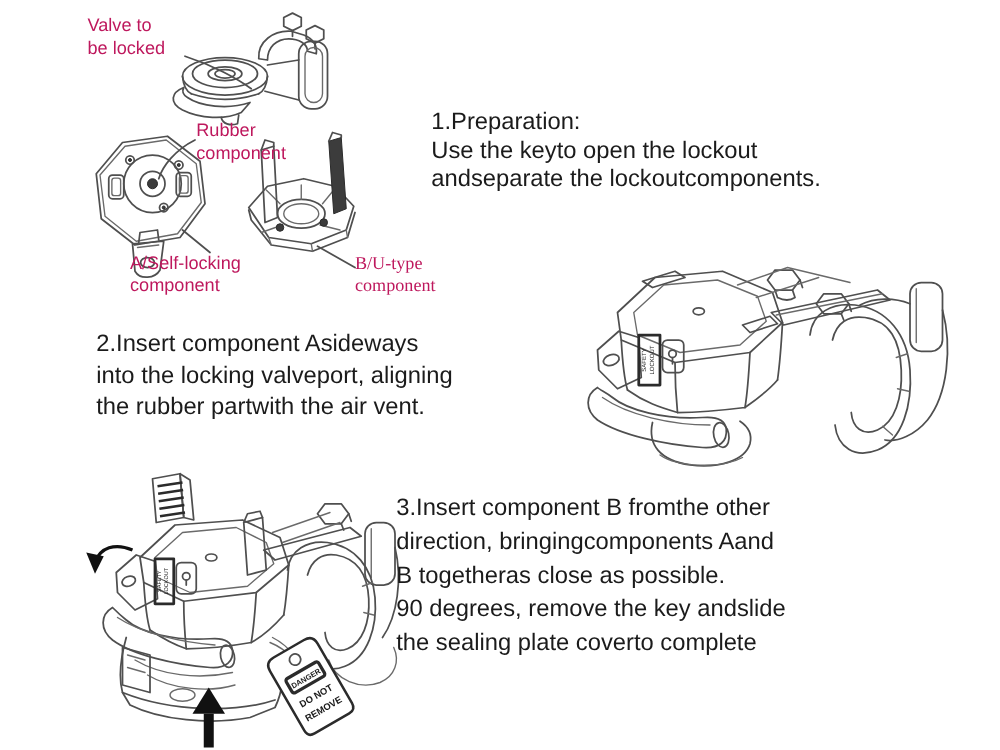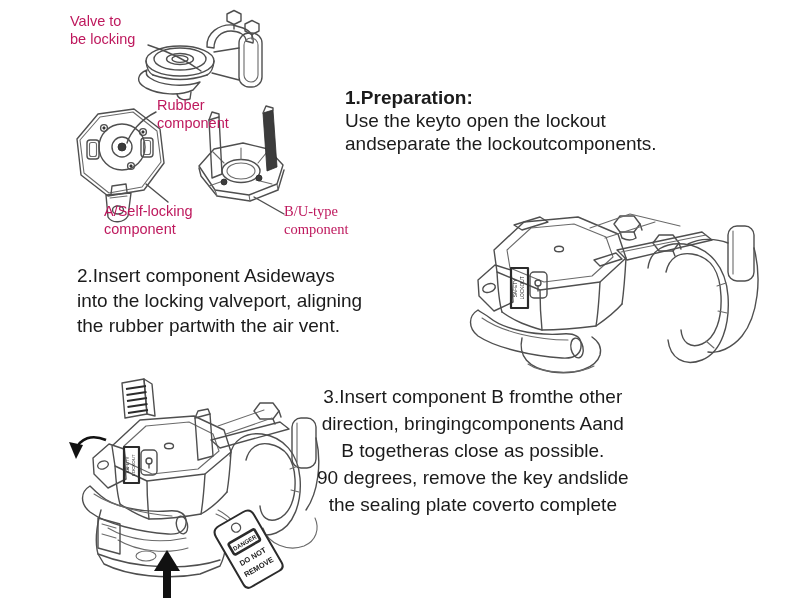--- a/index.html
+++ b/index.html
@@ -4,23 +4,23 @@
 <style>
   html,body{margin:0;padding:0;background:#fff;}
   #stage{
     position:relative;width:800px;height:600px;background:#ffffff;overflow:hidden;
     font-family:"Liberation Sans","DejaVu Sans",sans-serif;color:#1b1b1b;
   }
   #art{position:absolute;left:0;top:0;}
   .lbl{position:absolute;font-size:14.5px;line-height:17.5px;color:#be185d;white-space:nowrap;}
   .step{position:absolute;font-size:19px;color:#1b1b1b;white-space:nowrap;}
   #step1{left:345px;top:86px;line-height:23px;}
-  #step1 .ttl{font-weight:bold;}
+  #step1 .ttl{font-weight:normal;}
   #step2{left:77px;top:263px;line-height:25px;}
-  #step3{left:317px;top:383px;line-height:27px;text-align:center;}
+  #step3{left:317px;top:393px;line-height:27px;}
   .ln{fill:none;stroke:#4f4f4f;stroke-width:1.4;stroke-linejoin:round;stroke-linecap:round;}
   .lt{fill:none;stroke:#6a6a6a;stroke-width:1.1;stroke-linejoin:round;stroke-linecap:round;}
   .dk{fill:none;stroke:#2b2b2b;stroke-width:2.2;stroke-linejoin:round;}
   .fd{fill:#3c3c3c;stroke:#2b2b2b;stroke-width:.8;}
   .blk{fill:#111;stroke:none;}
   .eng{fill:#1b1b1b;font-family:"Liberation Sans","DejaVu Sans",sans-serif;}
 </style>
 </head>
 <body>
 
@@ -206,21 +206,21 @@
         <text class="eng" x="22" y="29.5" font-size="6" font-weight="bold" text-anchor="middle">DANGER</text>
         <text class="eng" x="22" y="46" font-size="7.5" font-weight="bold" text-anchor="middle">DO NOT</text>
         <text class="eng" x="22" y="58" font-size="7.5" font-weight="bold" text-anchor="middle">REMOVE</text>
       </g>
     </g>
   </g>
 </svg>
 
 <div class="lbl" style="left:70px;top:13px;">
   <div>Valve to</div>
-  <div>be locking</div>
+  <div>be locked</div>
 </div>
 <div class="lbl" style="left:157px;top:97px;">
   <div>Rubber</div>
   <div>component</div>
 </div>
 <div class="lbl" style="left:104px;top:203px;">
   <div>A/Self-locking</div>
   <div>component</div>
 </div>
 <div class="lbl" style="left:284px;top:203px;font-family:Liberation Serif, serif;">

